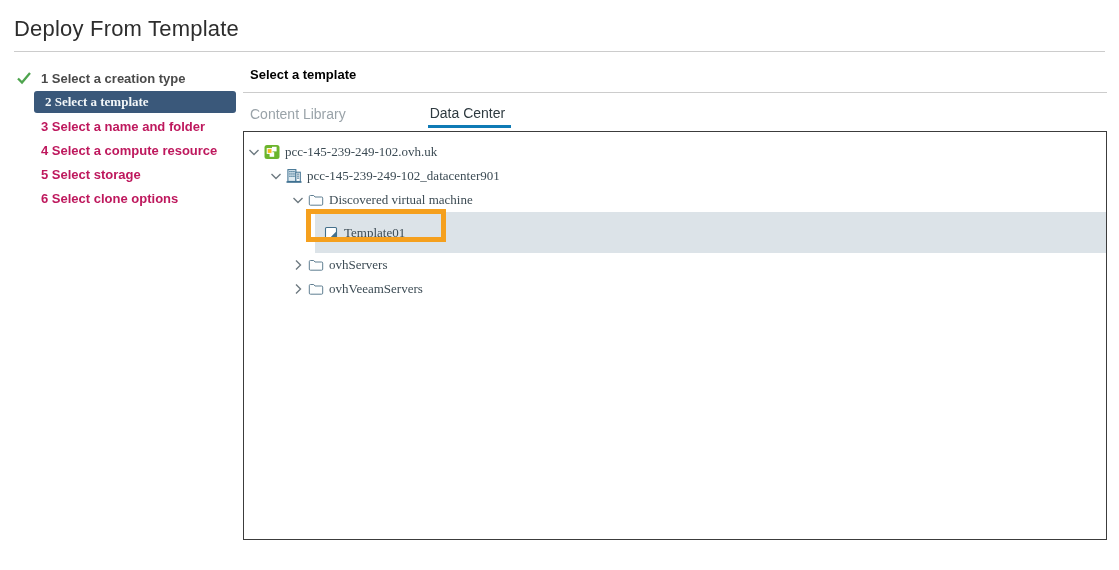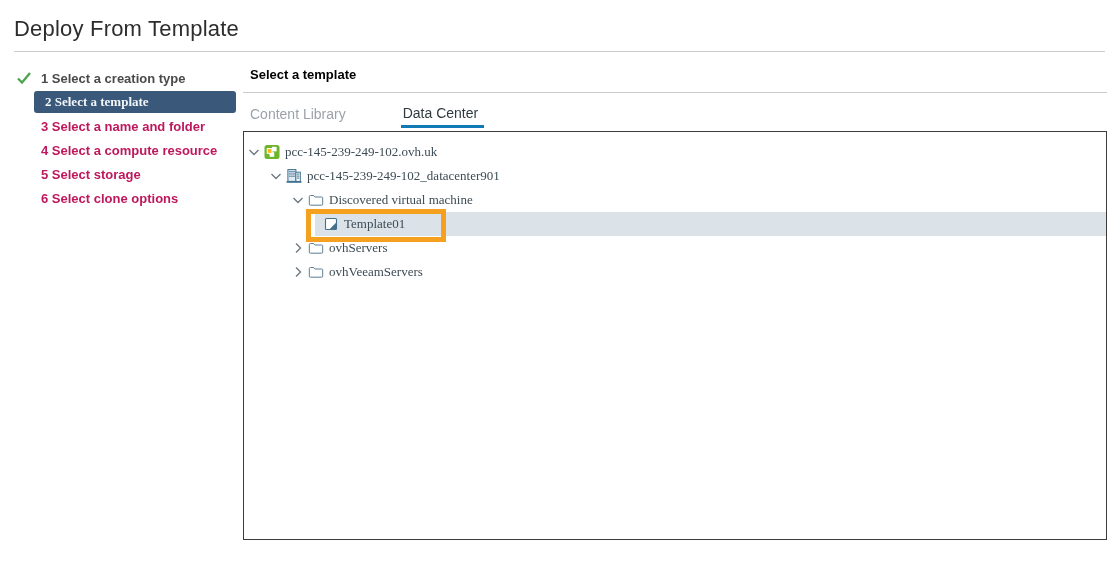--- a/index.html
+++ b/index.html
@@ -18,32 +18,32 @@
   .step .check { position:absolute; left:2px; top:4px; width:16px; height:16px; }
   .step.active { height:22px; margin:1px 0 1px 20px; padding-left:11px;
     background:#3a587a; color:#f2f6f8; border-radius:3px;font-family:Liberation Serif, serif; }
 
   
   .right { flex:1; margin-left:7px; margin-right:12px; padding-top:13px; }
   .panel-heading { font-size:13px; font-weight:700; color:#000000;
     padding:2px 0 10px 7px; border-bottom:1px solid #ccc; }
   .tabs { display:flex; gap:52px; margin-top:12px; padding-left:7px; font-size:14px;align-items:center; }
   .tab { color:#9aa3a9; padding:0 3px 5px 0; cursor:pointer; }
-  .tab.active { color:#2e3a40; border-bottom:3px solid #0f7ab5; padding:0 6px 4px 2px; }
+  .tab.active { color:#2e3a40; border-bottom:3px solid #0f7ab5; padding:0 6px 4px 2px;margin-left:27px; }
 
   .tree-panel { position:relative; border:1px solid #3c3c3c; height:409px;
     margin-top:3px; padding-top:8px; background:#fff; overflow:hidden;font-family:Liberation Serif, serif; }
   .trow { position:relative; height:24px; display:flex; align-items:center;
     font-size:13px; color:#3c4b54; white-space:nowrap; cursor:default; }
   .trow .chev { width:16px; height:16px; margin-right:2px; flex-shrink:0; cursor:pointer; }
   .trow .ticon { width:16px; height:16px; margin-right:5px; flex-shrink:0; }
   .lv0 { padding-left:2px; }
   .lv1 { padding-left:24px; }
   .lv2 { padding-left:46px; }
-  .trow.sel { margin-left:71px; padding-left:8px; background:#dce3e8; height:24px; }
+  .trow.sel { margin-left:71px; padding-left:8px; background:#dce3e8; height:41px; }
   .annotation-box { position:absolute; left:62px; top:77px; width:140px; height:33px;
     border:5px solid #f5a01e; z-index:5; pointer-events:none; }
   svg { display:block; }
 </style>
 </head>
 <body>
 
 <h1 class="page-title">Deploy From Template</h1>
 <hr class="title-rule">
 

